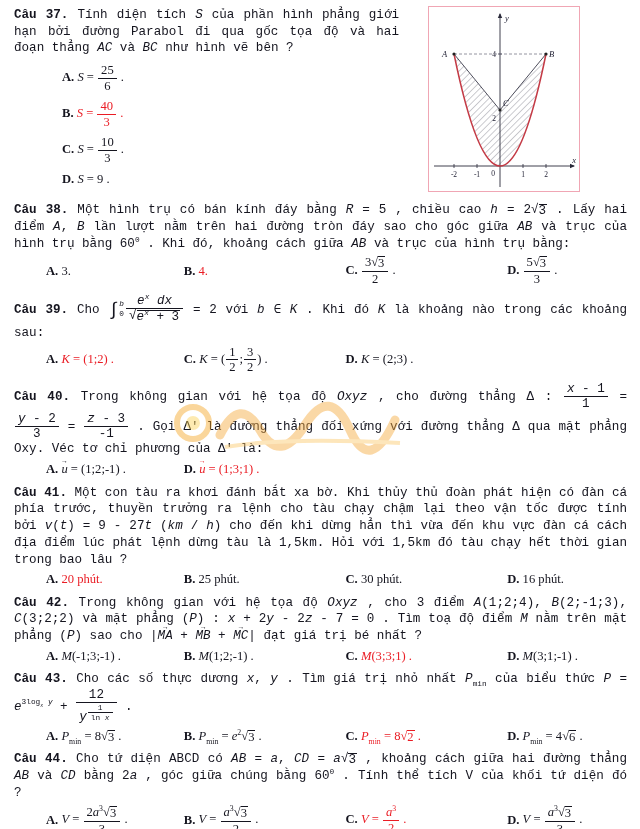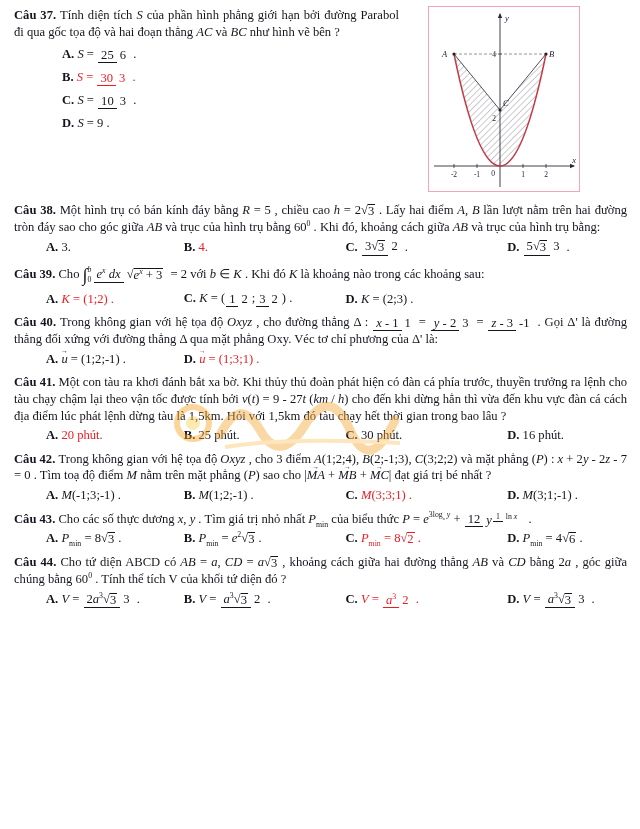--- a/index.html
+++ b/index.html
@@ -1,32 +1,32 @@
 <!DOCTYPE html>
 <html><head>
 <meta charset="utf-8">
 <style>
   html,body{margin:0;padding:0;background:#ffffff;}
   .page{position:relative;width:640px;height:829px;background:#ffffff;overflow:hidden;
         font-family:"Liberation Serif",serif;font-size:12.6px;color:#15151f;
         padding:7px 13px 0 14px;box-sizing:border-box;}
   .question{margin-bottom:7px;}
-  .qtext{line-height:1.33;text-align:justify;}
+  .qtext{line-height:1.33;text-align:justify;font-family:Liberation Mono, monospace;}
   .qlabel{font-weight:bold;}
   .options{margin-top:3px;}
   .options.row-l{display:grid;grid-template-columns:1.15fr 1.35fr 1.35fr 1fr;padding-left:32px;align-items:center;}
   .options.stack-l{padding-left:32px;}
   .options.stack-l .option{margin:6px 16px;}
   .option{white-space:nowrap;line-height:1.3;}
   .option b{font-weight:bold;}
   .red{color:#ea1c24;}
   em{font-style:italic;}
   sup{font-size:0.62em;vertical-align:super;line-height:0;}
   sub{font-size:0.62em;vertical-align:sub;line-height:0;}
-  .frac{display:inline-flex;flex-direction:row;text-align:center;vertical-align:middle;margin:0 1px;}
+  .frac{display:inline-flex;flex-direction:column;text-align:center;vertical-align:middle;margin:0 1px;}
   .frac>.num{display:block;padding:0 3px;border-bottom:1px solid currentColor;line-height:1.15;}
   .frac>.den{display:block;padding:0 3px;line-height:1.15;}
   .sqrt{display:inline-flex;align-items:flex-start;}
   .sqrt>.rsign{line-height:1.05;}
   .sqrt>.rbody{border-top:1px solid currentColor;line-height:1.1;padding:0 1px 0 0;}
   .vec{display:inline-block;position:relative;font-style:italic;}
   .vec::after{content:"\2192";position:absolute;left:50%;top:-0.72em;transform:translateX(-50%);
               font-size:0.55em;font-style:normal;}
   .stack{display:inline-flex;flex-direction:column;justify-content:space-between;height:2.4em;
          font-size:0.62em;line-height:1.05;vertical-align:middle;text-align:center;margin-right:1px;}
@@ -93,21 +93,21 @@
 
   <div id="questions" class="questions">
       <div class="question q-fig">
         <div class="qtext"><b class="qlabel">Câu 37. </b>Tính diện tích <em>S</em> của phần hình phẳng giới hạn bởi đường Parabol đi qua gốc tọa độ và hai đoạn thẳng <em>AC</em> và <em>BC</em> như hình vẽ bên ?</div>
         <div class="options stack-l">
           <div class="option"><b>A. </b><span class=""><em>S</em> = <span class="frac">
                 <span class="num">25</span>
                 <span class="den">6</span>
               </span> .</span></div>
           <div class="option"><b>B. </b><span class="red"><em>S</em> = <span class="frac">
-                <span class="num">30</span>
+                <span class="num">40</span>
                 <span class="den">3</span>
               </span> .</span></div>
           <div class="option"><b>C. </b><span class=""><em>S</em> = <span class="frac">
                 <span class="num">10</span>
                 <span class="den">3</span>
               </span> .</span></div>
           <div class="option"><b>D. </b><span class=""><em>S</em> = 9 .</span></div>
         </div>
       </div>
       <div class="question">

